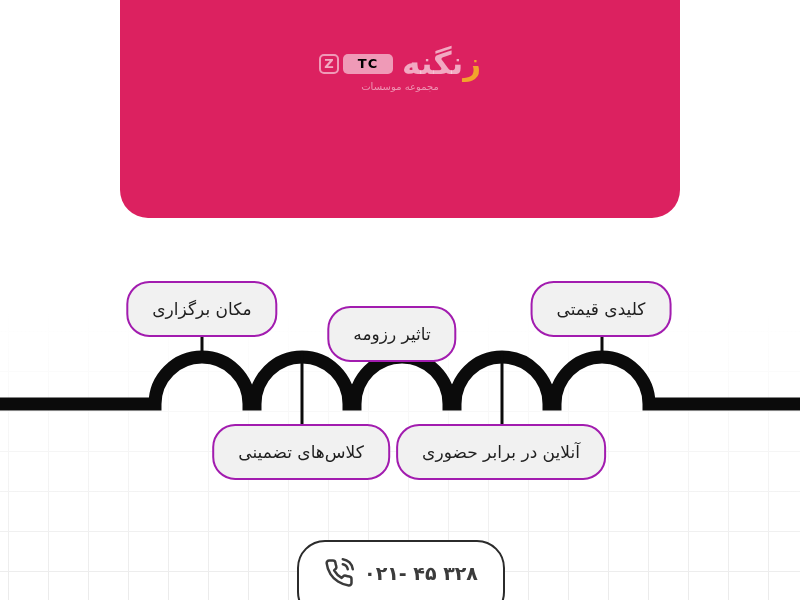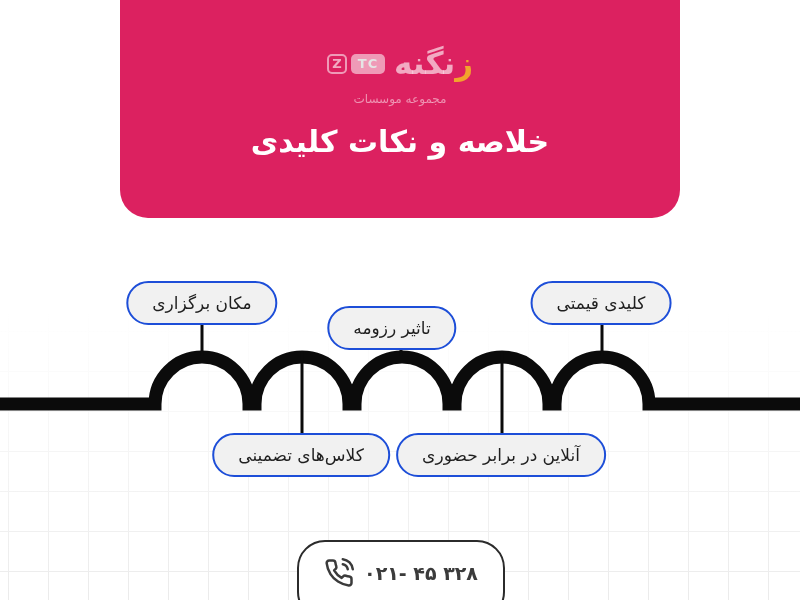--- a/index.html
+++ b/index.html
@@ -30,51 +30,51 @@
     padding-top: 48px;
   }
   .logo { display: flex; flex-direction: column; align-items: center; direction: ltr; }
   .logo-row { display: flex; align-items: center; gap: 4px; direction: ltr; }
   .zbox, .tcbox {
     display: inline-flex; align-items: center; justify-content: center;
     height: 20px; border-radius: 5px;
     font-weight: bold; font-size: 13px; line-height: 1;
   }
   .zbox  { width: 20px; border: 2px solid rgba(255,255,255,0.55); color: rgba(255,255,255,0.62); }
-  .tcbox { width: 34px; background: rgba(255,255,255,0.55); color: #e5e5e5; letter-spacing: 1px; }
+  .tcbox { width: 50px; background: rgba(255,255,255,0.55); color: #000000; letter-spacing: 1px; }
   .logo-name {
     font-size: 31px; font-weight: bold; color: rgba(255,255,255,0.62);
     margin-left: 5px; direction: rtl; line-height: 1;
   }
   .logo-init { color: #F2A42C; }
   .logo-caption {
-    font-size: 12px; color: rgba(255,255,255,0.5);
-    letter-spacing: 2px; margin-top: 13px; direction: rtl;
+    font-size: 10px; color: rgba(255,255,255,0.5);
+    letter-spacing: 2px; margin-top: 2px; direction: rtl;
   }
   .title {
     margin-top: 10px; text-align: center; direction: rtl;
     color: #ffffff; font-weight: bold; font-size: 30px; line-height: 1.72;
   }
 
   
   .wave-svg { position: absolute; left: 0; top: 0; width: 800px; height: 600px; }
 
   .bubble {
     position: absolute;
     transform: translateX(-50%);
-    height: 44px;
+    height: 56px;
     display: flex; align-items: center; justify-content: center;
     padding: 0 24px; white-space: nowrap;
     background: #F1F1F1;
-    border: 2px solid #1d4ed8;
+    border: 2px solid #a21caf;
     border-radius: 23px;
     font-size: 17px; color: #1F1F1F; direction: rtl;
   }
   .b-top { top: 281px; }
-  .b-bot { top: 433px; }
+  .b-bot { top: 424px; }
   .b1 { left: 202px; }
   .b2 { left: 392px; margin-top: 25px; }
   .b3 { left: 601px; }
   .b4 { left: 301px; }
   .b5 { left: 501px; }
 
   
   .phone-pill {
     position: absolute;
     left: 297px; top: 540px; width: 208px; height: 80px;
@@ -99,21 +99,20 @@
 <div class="card">
   <div class="logo">
     <div class="logo-row">
       <span class="zbox">Z</span>
       <span class="tcbox">TC</span>
       <span class="logo-name" dir="rtl"><span class="logo-init">ز</span><span>نگنه</span></span>
     </div>
     <div class="logo-caption">مجموعه موسسات</div>
   </div>
   <div class="title">
-    <div>خلاصه و نکات کلیدی</div>
   </div>
 </div>
 
 <svg class="wave-svg" viewBox="0 0 800 600" aria-hidden="true">
   <path d="M0 404 H155 A47 47 0 0 1 249 404 H255 A47 47 0 0 1 349 404 H355 A47 47 0 0 1 449 404 H455 A47 47 0 0 1 549 404 H555 A47 47 0 0 1 649 404 H800" fill="none" stroke="#0B0B0B" stroke-width="13"></path>
   <line x1="202" y1="323" x2="202" y2="356" stroke="#0B0B0B" stroke-width="3"></line>
   <line x1="401" y1="323" x2="401" y2="356" stroke="#0B0B0B" stroke-width="3"></line>
   <line x1="602" y1="323" x2="602" y2="356" stroke="#0B0B0B" stroke-width="3"></line>
   <line x1="302" y1="351" x2="302" y2="442" stroke="#0B0B0B" stroke-width="3"></line>
   <line x1="502" y1="351" x2="502" y2="442" stroke="#0B0B0B" stroke-width="3"></line>

